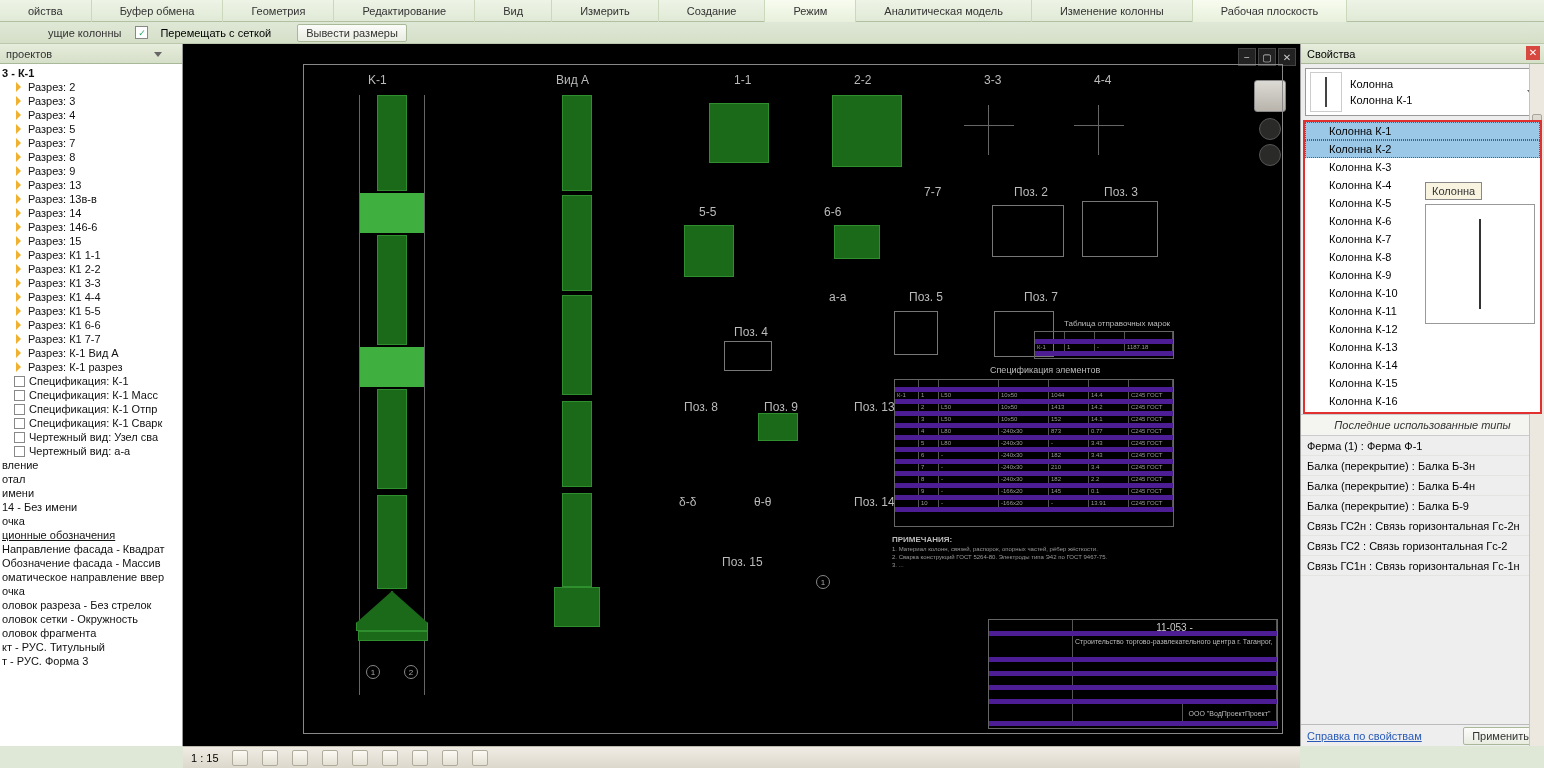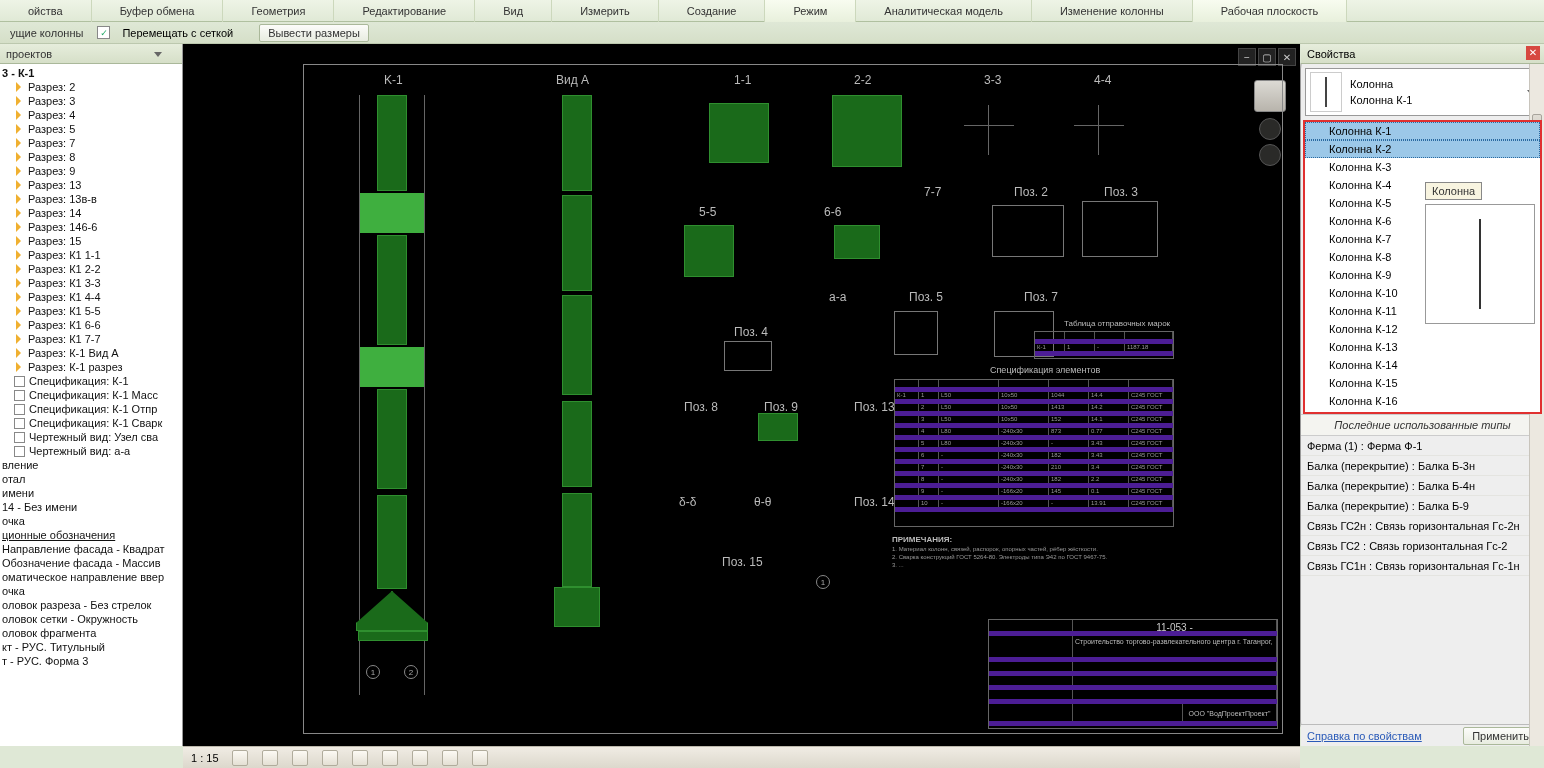--- a/index.html
+++ b/index.html
@@ -1,21 +1,21 @@
 <!DOCTYPE html>
 <html><head>
 <meta charset="utf-8">
 <style>
 * { margin:0; padding:0; box-sizing:border-box; font-family:"Segoe UI",Tahoma,sans-serif; font-size:11px; }
 body { width:1544px; height:768px; background:#dfe8d6; overflow:hidden; position:relative; }
 .ribbon-tabs { height:22px; background:linear-gradient(#eef4e6,#e0e9d6); display:flex; align-items:center; border-bottom:1px solid #b0c0a0; }
 .ribbon-tab { padding:0 28px; height:22px; line-height:22px; color:#333; cursor:pointer; border-right:1px solid #ccd8bc; }
 .ribbon-tab.active { background:linear-gradient(#f8fcf0,#e8f0dc); }
 .option-bar { height:22px; background:linear-gradient(#dfe8d6,#d5dfc8); display:flex; align-items:center; border-bottom:1px solid #bcc8ae; gap:8px; padding:0 4px;}
-.option-txt { color:#333; padding:0 6px; }
+.option-txt { color:#333; padding:0 6px;margin-left:38px; }
 .chk { width:13px; height:13px; border:1px solid #888; background:#fff; display:inline-flex; align-items:center; justify-content:center; font-size:9px; color:#2a6; margin-right:4px;}
 .btn { height:18px; line-height:16px; padding:0 8px; background:linear-gradient(#fcfcfa,#e8ece0); border:1px solid #aab89a; border-radius:2px; color:#333; cursor:pointer;}
 .main { position:absolute; top:44px; left:0; right:0; bottom:22px; display:flex; }
 
 .browser { width:183px; background:#fff; border-right:1px solid #999; display:flex; flex-direction:column; }
 .panel-head { height:20px; background:linear-gradient(#e6eddc,#d6dfc8); border-bottom:1px solid #aab89a; padding:0 6px; line-height:20px; color:#333; position:relative;}
 .tree { flex:1; overflow:hidden; padding:2px 0 2px 0; }
 .tree-node { height:14px; line-height:14px; padding-left:14px; white-space:nowrap; color:#111; display:flex; align-items:center; gap:4px; overflow:hidden;}
 .tree-node.group { font-weight:bold; padding-left:2px; }
 .ico-sec { width:10px; height:10px; display:inline-block; position:relative; }
@@ -35,21 +35,21 @@
 .drawing-line { position:absolute; background:#444; }
 .drawing-v { width:1px; }
 .drawing-h { height:1px; }
 .green-blk { position:absolute; background:#1a6a1a; border:1px solid #2f8f2f; }
 .bright-blk { position:absolute; background:#3faf3f; }
 .bubble { position:absolute; width:14px; height:14px; border:1px solid #888; border-radius:50%; color:#aaa; font-size:8px; display:flex; align-items:center; justify-content:center; background:#000;}
 .table-blk { position:absolute; border:1px solid #666; }
 .table-blk .row { border-bottom:5px solid #4c1d95; height:12px; display:flex;}
 .table-blk .cell { border-right:1px solid #555; height:100%; font-size:6px; color:#999; padding:0 2px; overflow:hidden;}
 
-.props { width:244px; background:#eee; border-left:1px solid #999; display:flex; flex-direction:column;border-radius:25px; }
+.props { width:244px; background:#eee; border-left:1px solid #999; display:flex; flex-direction:column; }
 .prop-head { height:20px; background:linear-gradient(#e6eddc,#d6dfc8); padding:0 6px; line-height:20px; position:relative; border-bottom:1px solid #aab89a;}
 .close-x { position:absolute; right:4px; top:2px; width:14px; height:14px; background:#d74840; color:#fff; font-size:10px; display:flex; align-items:center; justify-content:center; cursor:pointer;}
 .type-sel { height:48px; background:#fff; border:1px solid #999; margin:4px; display:flex; align-items:center; gap:8px; padding:4px;}
 .type-icon { width:32px; height:40px; border:1px solid #ccc; display:flex; align-items:center; justify-content:center;}
 .type-icon::before { content:""; width:2px; height:30px; background:#444;}
 .type-txt { flex:1; line-height:16px;}
 .red-box { border:2px solid #e03030; margin:0 2px; }
 .list-wrap { background:#fff; }
 .list-item { height:18px; line-height:18px; padding-left:24px; cursor:pointer;}
 .list-item.sel { background:#9cc8e8; border:1px dotted #2a6aa0; padding-left:23px; height:18px; line-height:16px;}
@@ -151,21 +151,21 @@
       <div class="view-btn">✕</div>
     </div>
     <div class="nav-cube">
       <div class="cube"></div>
       <div class="cube-btn"></div>
       <div class="cube-btn"></div>
     </div>
 
     <div class="paper">
 
-      <div class="dlabel" style="left:80px;top:8px">K-1</div>
+      <div class="dlabel" style="left:64px;top:8px">K-1</div>
       <div class="dlabel" style="left:252px;top:8px">Вид А</div>
       <div class="dlabel" style="left:430px;top:8px">1-1</div>
       <div class="dlabel" style="left:550px;top:8px">2-2</div>
       <div class="dlabel" style="left:680px;top:8px">3-3</div>
       <div class="dlabel" style="left:790px;top:8px">4-4</div>
       <div class="dlabel" style="left:395px;top:140px">5-5</div>
       <div class="dlabel" style="left:520px;top:140px">6-6</div>
       <div class="dlabel" style="left:620px;top:120px">7-7</div>
       <div class="dlabel" style="left:710px;top:120px">Поз. 2</div>
       <div class="dlabel" style="left:800px;top:120px">Поз. 3</div>

